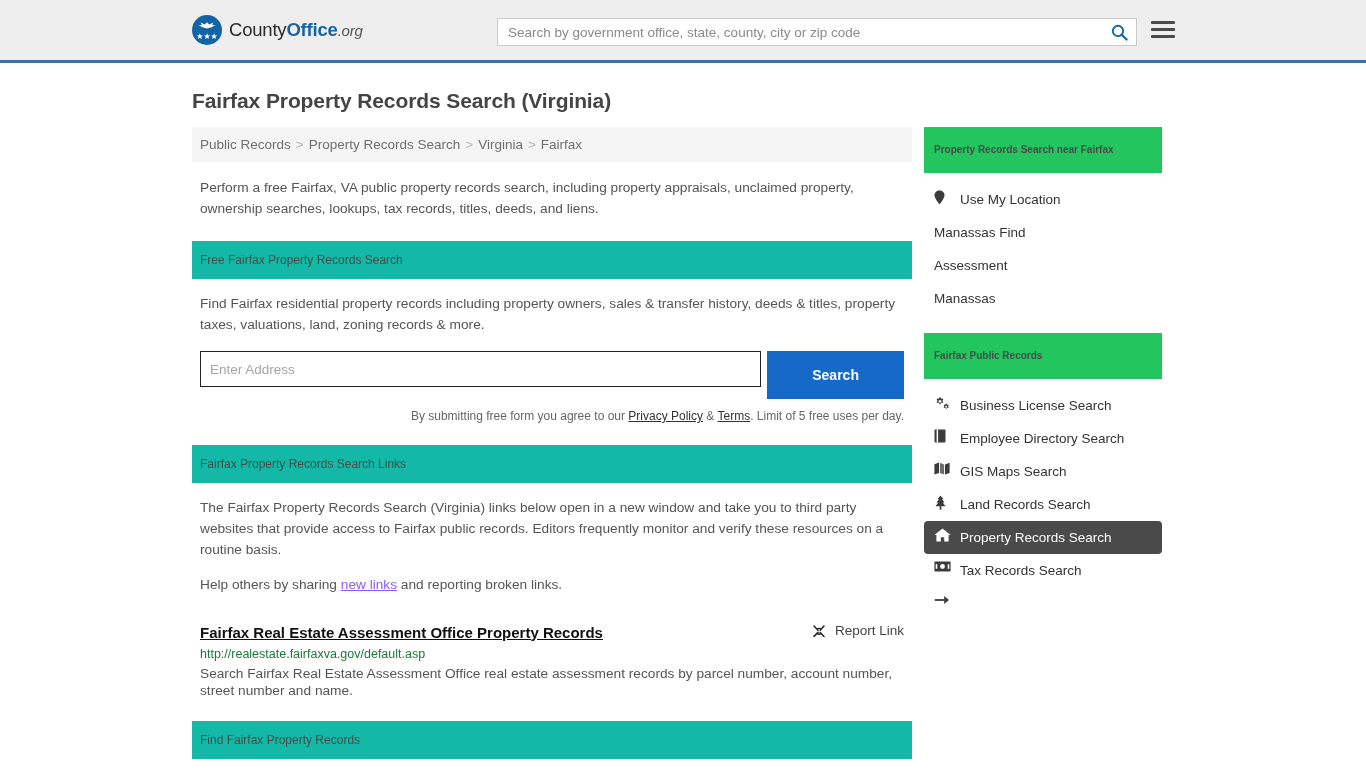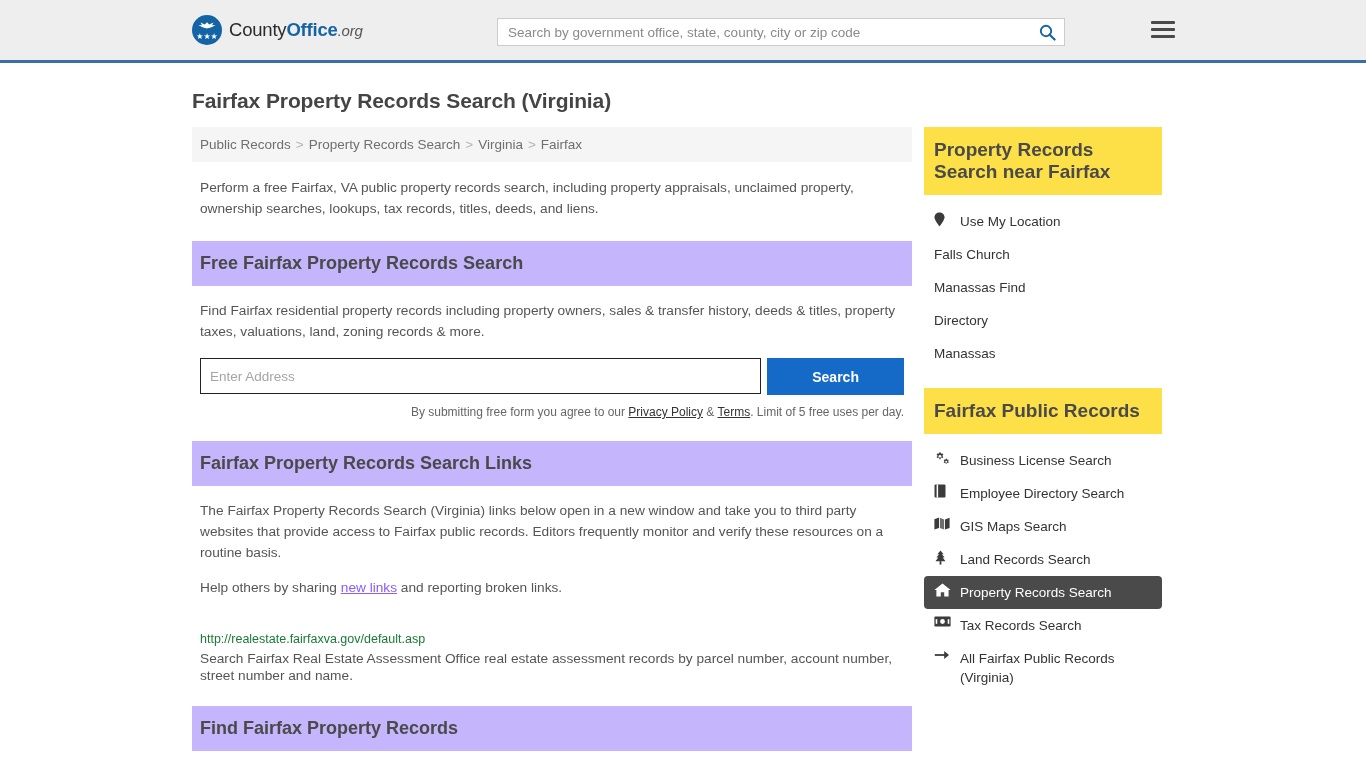--- a/index.html
+++ b/index.html
@@ -57,21 +57,21 @@
     white-space: nowrap;
   }
   .logo-text .t1 { color: #2b2b2b; }
   .logo-text .t2 { color: #1464a5; font-weight: bold; }
   .logo-text .t3 { color: #555555; font-size: 15px; font-style: italic; }
 
   .header-search {
     position: absolute;
     left: 497px;
     top: 18px;
-    width: 568px;
+    width: 640px;
     height: 28px;
     background: #ffffff;
     border: 1px solid #cccccc;
     display: flex;
     align-items: center;
   }
   .header-search input {
     flex: 1;
     height: 100%;
     border: none;
@@ -142,24 +142,24 @@
   .intro {
     font-size: 13.7px;
     line-height: 21px;
     color: #555555;
     padding: 15px 8px 0 8px;
     max-width: 700px;
   }
 
   
   .sec-head {
-    background: #c4b5fd;
+    background: #14b8a6;
     padding: 12px 8px;
-    font-size: 18px;
-    font-weight: bold;
+    font-size: 12px;
+    font-weight: normal;
     color: #4a4a4a;
     margin-top: 22px;
   }
   .sec-body {
     padding: 14px 8px 0 8px;
     font-size: 13.7px;
     line-height: 21px;
     color: #555555;
   }
   .sec-body p { margin: 0 0 14px 0; }
@@ -178,21 +178,21 @@
     background: #ffffff;
     padding: 0 9px;
     font-size: 13.5px;
     font-family: "Liberation Sans", sans-serif;
     outline: none;
     color: #333;
   }
   .addr-input::placeholder { color: #a5a5a5; }
   .go-btn {
     width: 140px;
-    height: 37px;
+    height: 48px;
     background: #1569c7;
     color: #ffffff;
     border: none;
     font-size: 14px;
     font-weight: bold;
     font-family: "Liberation Sans", sans-serif;
     cursor: pointer;
   }
   .form-note {
     text-align: right;
@@ -232,23 +232,23 @@
   .result-desc {
     font-size: 13.7px;
     line-height: 17px;
     color: #555555;
     margin-top: 4px;
     max-width: 700px;
   }
 
   
   .side-head {
-    background: #fde047;
+    background: #22c55e;
     padding: 12px 10px;
-    font-size: 19px;
+    font-size: 10px;
     font-weight: bold;
     color: #4a4a4a;
     line-height: 22px;
   }
   .side-list { padding: 10px 0 0 0; }
   .side-item {
     display: flex;
     align-items: flex-start;
     gap: 9px;
     padding: 7px 10px;
@@ -335,20 +335,34 @@
         <span>By submitting free form you agree to our </span><a href="#">Privacy Policy</a><span> &amp; </span><a href="#">Terms</a><span>. Limit of 5 free uses per day.</span>
       </div>
 
       <div class="sec-head">Fairfax Property Records Search Links</div>
       <div class="sec-body">
         <p>The Fairfax Property Records Search (Virginia) links below open in a new window and take you to third party websites that provide access to Fairfax public records. Editors frequently monitor and verify these resources on a routine basis.</p>
         <p><span>Help others by sharing </span><a href="#">new links</a><span> and reporting broken links.</span></p>
       </div>
 
       <div class="result">
+        <div class="result-top">
+          <a class="result-title" href="#">Fairfax Real Estate Assessment Office Property Records</a>
+          <span class="report-link">
+            <span>
+              <svg width="16" height="14" viewBox="0 0 16 14" aria-hidden="true">
+                <path d="M3 2 L7 6.2 M9.2 8.4 L13 12.4" stroke="#222" stroke-width="1.5" fill="none" stroke-linecap="round"></path>
+                <path d="M13 2 L9.2 6.2 M7 8.4 L3 12.4" stroke="#222" stroke-width="1.5" fill="none" stroke-linecap="round"></path>
+                <path d="M6.1 5.3 A2.4 2.4 0 0 1 9.9 5.3" stroke="#222" stroke-width="1.4" fill="none"></path>
+                <path d="M6.1 9.3 A2.4 2.4 0 0 0 9.9 9.3" stroke="#222" stroke-width="1.4" fill="none"></path>
+              </svg>
+            </span>
+            <span>Report Link</span>
+          </span>
+        </div>
         <div class="result-url">http://realestate.fairfaxva.gov/default.asp</div>
         <div class="result-desc">Search Fairfax Real Estate Assessment Office real estate assessment records by parcel number, account number, street number and name.</div>
       </div>
 
       <div class="sec-head">Find Fairfax Property Records</div>
       <div class="sec-body">
         
       </div>
 
     </div>
@@ -361,27 +375,24 @@
         <div class="side-item">
           <span class="ico">
             <svg width="11" height="15" viewBox="0 0 11 15" aria-hidden="true">
               <path d="M5.5 0.5 C2.6 0.5 0.5 2.6 0.5 5.3 C0.5 8.6 5.5 14.4 5.5 14.4 C5.5 14.4 10.5 8.6 10.5 5.3 C10.5 2.6 8.4 0.5 5.5 0.5 Z" fill="#3b3b3b"></path>
             </svg>
           </span>
           <span class="lbl">Use My Location</span>
         </div>
 
         <div class="side-item noicon">
-          <span class="lbl">Falls Church</span>
+          <span class="lbl">Manassas Find</span>
         </div>
         <div class="side-item noicon">
-          <span class="lbl">Manassas Find</span>
-        </div>
-        <div class="side-item noicon">
-          <span class="lbl">Directory</span>
+          <span class="lbl">Assessment</span>
         </div>
         <div class="side-item noicon">
           <span class="lbl">Manassas</span>
         </div>
       </div>
 
       <div class="side-gap"></div>
 
       <div class="side-head">Fairfax Public Records</div>
       <div class="side-list">
@@ -450,20 +461,19 @@
           <span class="lbl">Tax Records Search</span>
         </div>
 
         <div class="side-item">
           <span class="ico">
             <svg width="16" height="12" viewBox="0 0 16 12" aria-hidden="true">
               <line x1="0.8" y1="6" x2="13.6" y2="6" stroke="#3b3b3b" stroke-width="1.8"></line>
               <path d="M10.2 1.9 L15 6 L10.2 10.1 Z" fill="#3b3b3b"></path>
             </svg>
           </span>
-          <span class="lbl">All Fairfax Public Records (Virginia)</span>
         </div>
 
       </div>
     </div>
 
   </div>
 </div>
 
 </body></html>

